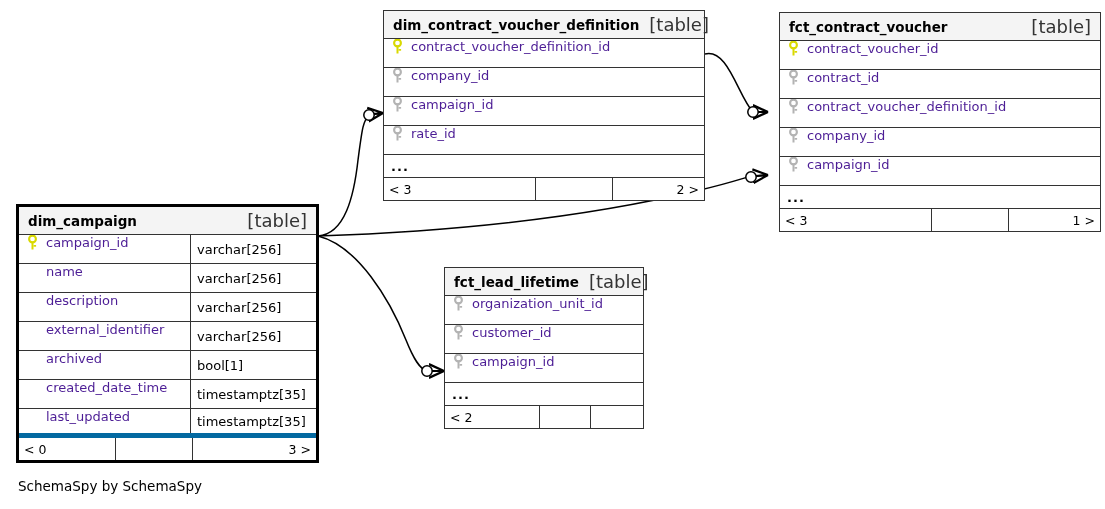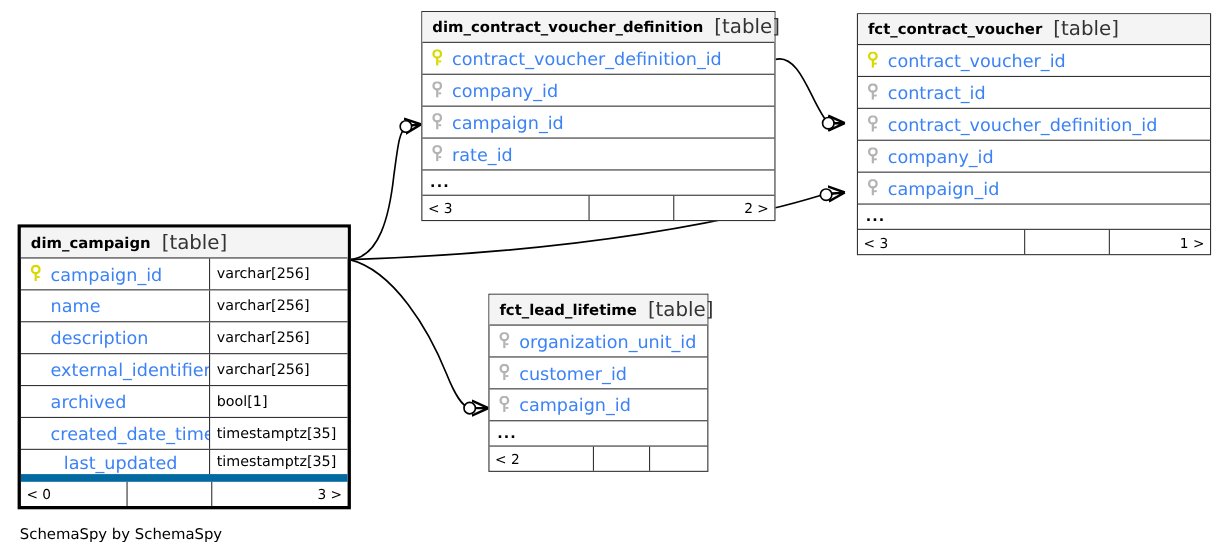--- a/index.html
+++ b/index.html
@@ -37,20 +37,21 @@
   }
   .table-box.emphasized {
     border: 3px solid #000000;
   }
   .tbl-header {
     background: #f4f4f4;
     border-bottom: 1px solid #333333;
     box-sizing: border-box;
     display: flex;
     align-items: center;
+    justify-content: space-between;
     padding: 0 9px;
     height: 28px;
   }
   .tbl-name {
     font-size: 13.5px;
     font-weight: bold;
     color: #000000;
     white-space: nowrap;
   }
   .tbl-tag {
@@ -63,24 +64,24 @@
     display: flex;
     align-items: stretch;
     border-bottom: 1px solid #333333;
     box-sizing: border-box;
     height: 29px;
   }
   .tbl-row:last-child { border-bottom: none; }
   .cell-name {
     flex: 1 1 auto;
     display: flex;
-    align-items: center;
+    align-items: flex-start;
     padding-left: 7px;
-    font-size: 16px;
-    color: #3b82f6;
+    font-size: 13px;
+    color: #4c1d95;
     white-space: nowrap;
     overflow: hidden;
     box-sizing: border-box;
   }
   .cell-type {
     flex: 0 0 auto;
     display: flex;
     align-items: center;
     padding-left: 6px;
     font-size: 13px;
@@ -341,21 +342,21 @@
       </span>
       <span class="cell-type" style="width:126px;">bool[1]</span>
     </div>
     <div class="tbl-row">
       <span class="cell-name">
         <span class="key-spacer"></span>
         <span>created_date_time</span>
       </span>
       <span class="cell-type" style="width:126px;">timestamptz[35]</span>
     </div>
-    <div class="tbl-row" style="border-bottom:7px solid #0369a1;padding-left:12px;">
+    <div class="tbl-row" style="border-bottom:5px solid #0369a1;">
       <span class="cell-name">
         <span class="key-spacer"></span>
         <span>last_updated</span>
       </span>
       <span class="cell-type" style="width:126px;">timestamptz[35]</span>
     </div>
     <div class="tbl-footer">
       <span class="foot-cell foot-left" style="width:97px;">&lt; 0</span>
       <span class="foot-cell" style="width:77px;"></span>
       <span class="foot-cell foot-right" style="flex:1 1 auto;">3 &gt;</span>

